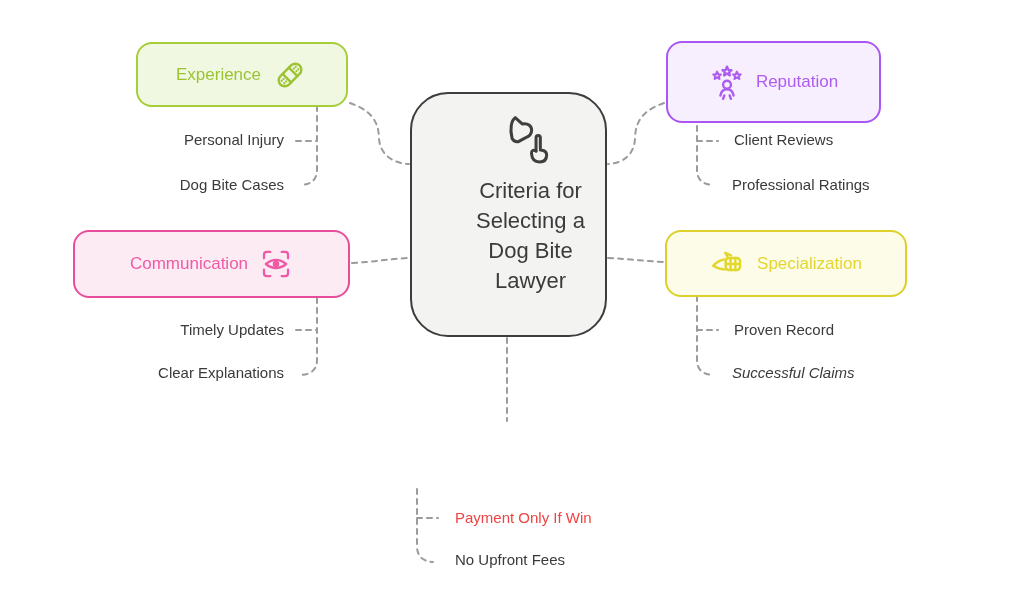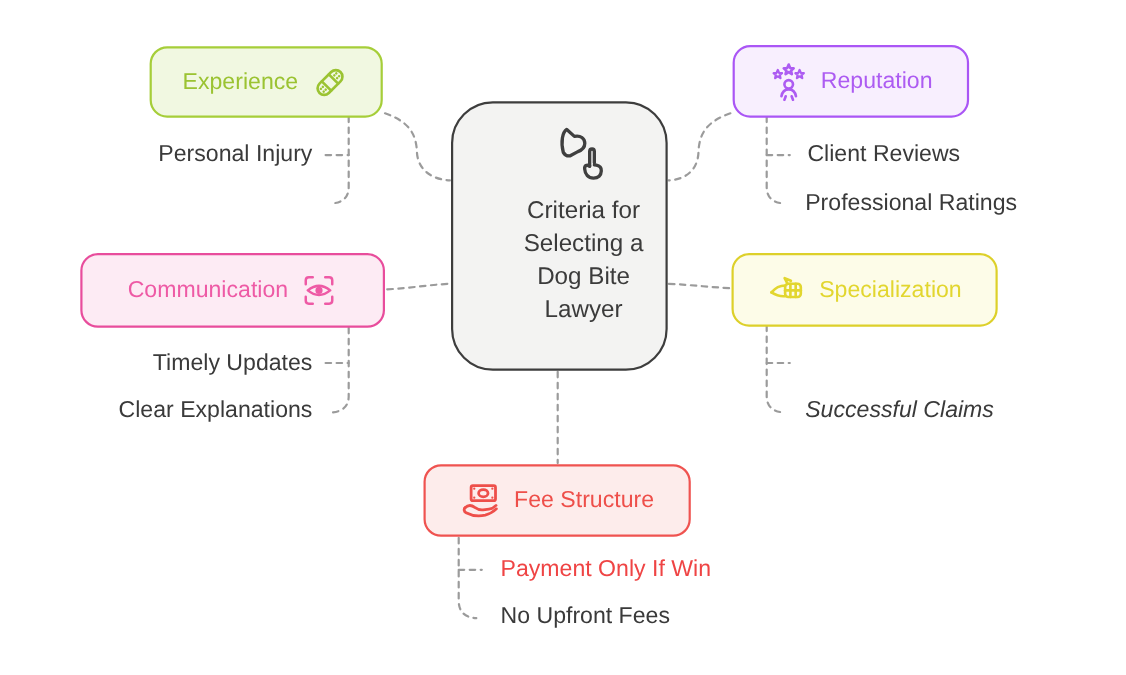--- a/index.html
+++ b/index.html
@@ -1,27 +1,27 @@
 <!DOCTYPE html>
 <html><head>
 <meta charset="utf-8">
 <style>
   html,body{margin:0;padding:0;background:#fff;}
   .canvas{position:relative;width:1024px;height:614px;background:#ffffff;overflow:hidden;
           font-family:"Liberation Sans", sans-serif;}
   .conn{position:absolute;left:0;top:0;pointer-events:none;}
   .conn path{fill:none;stroke:currentColor;stroke-width:2;stroke-dasharray:5 5;stroke-linecap:round;}
   .node{position:absolute;display:flex;align-items:center;justify-content:center;gap:11px;
-        border-style:solid;border-width:2.5px;border-radius:16px;font-size:21px;white-space:nowrap;box-sizing:border-box;}
+        border-style:solid;border-width:2.5px;border-radius:16px;font-size:17px;white-space:nowrap;box-sizing:border-box;}
   .node svg{flex:0 0 auto;}
   .center-node{position:absolute;left:410px;top:92px;width:197px;height:245px;background:#f3f3f2;
         border:2.5px solid #3d3d3d;border-radius:38px;box-sizing:border-box;
         display:flex;flex-direction:column;align-items:center;justify-content:flex-start;padding-top:18px;padding-left:44px;}
   .center-title{font-size:22px;line-height:30px;color:#3b3b3b;text-align:center;margin-top:6px;}
-  .item-label{position:absolute;font-size:21px;line-height:24px;white-space:nowrap;}
+  .item-label{position:absolute;font-size:15px;line-height:24px;white-space:nowrap;}
   .item-right{text-align:right;}
   .item-left{text-align:right;}
   .ic{stroke:currentColor;fill:none;stroke-width:1.6;stroke-linecap:round;stroke-linejoin:round;}
   .ic .fdot{fill:currentColor;stroke:none;}
 </style>
 </head>
 <body>
 
 <div class="canvas">
 
@@ -67,22 +67,23 @@
         <circle class="fdot" cx="5.4" cy="13.2" r="0.75"></circle>
           <circle class="fdot" cx="7.1" cy="13.2" r="0.75"></circle>
         <circle class="fdot" cx="16.9" cy="10.8" r="0.75"></circle>
           <circle class="fdot" cx="18.6" cy="10.8" r="0.75"></circle>
         <circle class="fdot" cx="16.9" cy="13.2" r="0.75"></circle>
           <circle class="fdot" cx="18.6" cy="13.2" r="0.75"></circle>
       </g>
     </svg>
   </div>
   <div class="item-label item-left" style="right: 740px; top: 128px; color: rgb(58, 58, 58);">Personal Injury</div>
+  <div class="item-label item-left" style="right: 740px; top: 173px; color: rgb(58, 58, 58);">Dog Bite Cases</div>
 
-  <div class="node" style="left: 666px; top: 41px; width: 215px; height: 66px; background-color: rgb(248, 239, 254); border-color: rgb(170, 86, 245); color: rgb(173, 92, 242);">
+  <div class="node" style="left: 666px; top: 41px; width: 215px; height: 82px; background-color: rgb(248, 239, 254); border-color: rgb(170, 86, 245); color: rgb(173, 92, 242);">
     <svg class="ic" width="36" height="36" viewBox="0 0 24 24">
       <defs>
           <path id="st" d="M0,-3 L0.9,-0.9 L3,-0.7 L1.4,0.7 L1.9,2.8 L0,1.6 L-1.9,2.8 L-1.4,0.7 L-3,-0.7 L-0.9,-0.9 Z"></path>
         </defs>
       <use href="#st" transform="translate(12,4.8)"></use>
       <use href="#st" transform="translate(5.4,7.6) scale(0.85)"></use>
       <use href="#st" transform="translate(18.6,7.6) scale(0.85)"></use>
       <circle cx="12" cy="13.8" r="2.6"></circle>
       <path d="M 7.6 21 C 8.2 17.8 10 16.8 12 16.8 C 14 16.8 15.8 17.8 16.4 21"></path>
       <path d="M 10.2 21 L 9.4 23.2 M 13.8 21 L 14.6 23.2"></path>
@@ -111,31 +112,19 @@
       <rect x="10.5" y="8" width="9.5" height="8" rx="2"></rect>
       <line x1="13.7" y1="8" x2="13.7" y2="16"></line>
       <line x1="16.9" y1="8" x2="16.9" y2="16"></line>
       <line x1="10.5" y1="12" x2="20" y2="12"></line>
       <path d="M 10.5 9 C 7 9 4.5 10.5 2.2 13.2"></path>
       <path d="M 2.2 13.2 C 5 15 7.5 15.8 10.5 15.5"></path>
       <path d="M 12 8 L 10.2 4.6 L 14 6.2"></path>
     </svg>
     <span>Specialization</span>
   </div>
+  <div class="item-label item-right" style="left: 734px; top: 318px; color: rgb(58, 58, 58);">Proven Record</div>
   <div class="item-label item-right" style="left: 732px; top: 361px; color: rgb(58, 58, 58); font-style: italic;">Successful Claims</div>
 
-  <div class="node" style="left: 385px; top: 422px; width: 243px; height: 66px; background-color: rgb(253, 236, 235); border-color: rgb(239, 83, 80); color: rgb(238, 79, 74);">
-    <svg class="ic" width="38" height="38" viewBox="0 0 24 24">
-      <rect x="6.5" y="3.5" width="14" height="8.6" rx="1"></rect>
-      <ellipse cx="13.5" cy="7.8" rx="2.7" ry="2.1"></ellipse>
-      <circle class="fdot" cx="8.3" cy="5.2" r="0.65"></circle>
-        <circle class="fdot" cx="18.7" cy="5.2" r="0.65"></circle>
-      <circle class="fdot" cx="8.3" cy="10.4" r="0.65"></circle>
-        <circle class="fdot" cx="18.7" cy="10.4" r="0.65"></circle>
-      <path d="M 3 16.2 C 4.8 14.4 6.8 14.6 8.6 16 C 10 17 11.6 17.6 13.4 17.4 L 16.8 17 C 18.3 16.8 19.6 16 20.8 14.8"></path>
-      <path d="M 3 16.2 C 2.2 17 2.4 18.4 3.6 19 C 7 20.8 11 21.2 14.6 20.4 C 17 19.8 19.2 18.6 21 16.8"></path>
-    </svg>
-    <span>Fee Structure</span>
-  </div>
   <div class="item-label item-right" style="left: 455px; top: 506px; color: #ef4444;">Payment Only If Win</div>
   <div class="item-label item-right" style="left: 455px; top: 548px; color: rgb(58, 58, 58);">No Upfront Fees</div>
 
 </div>
 
 </body></html>

